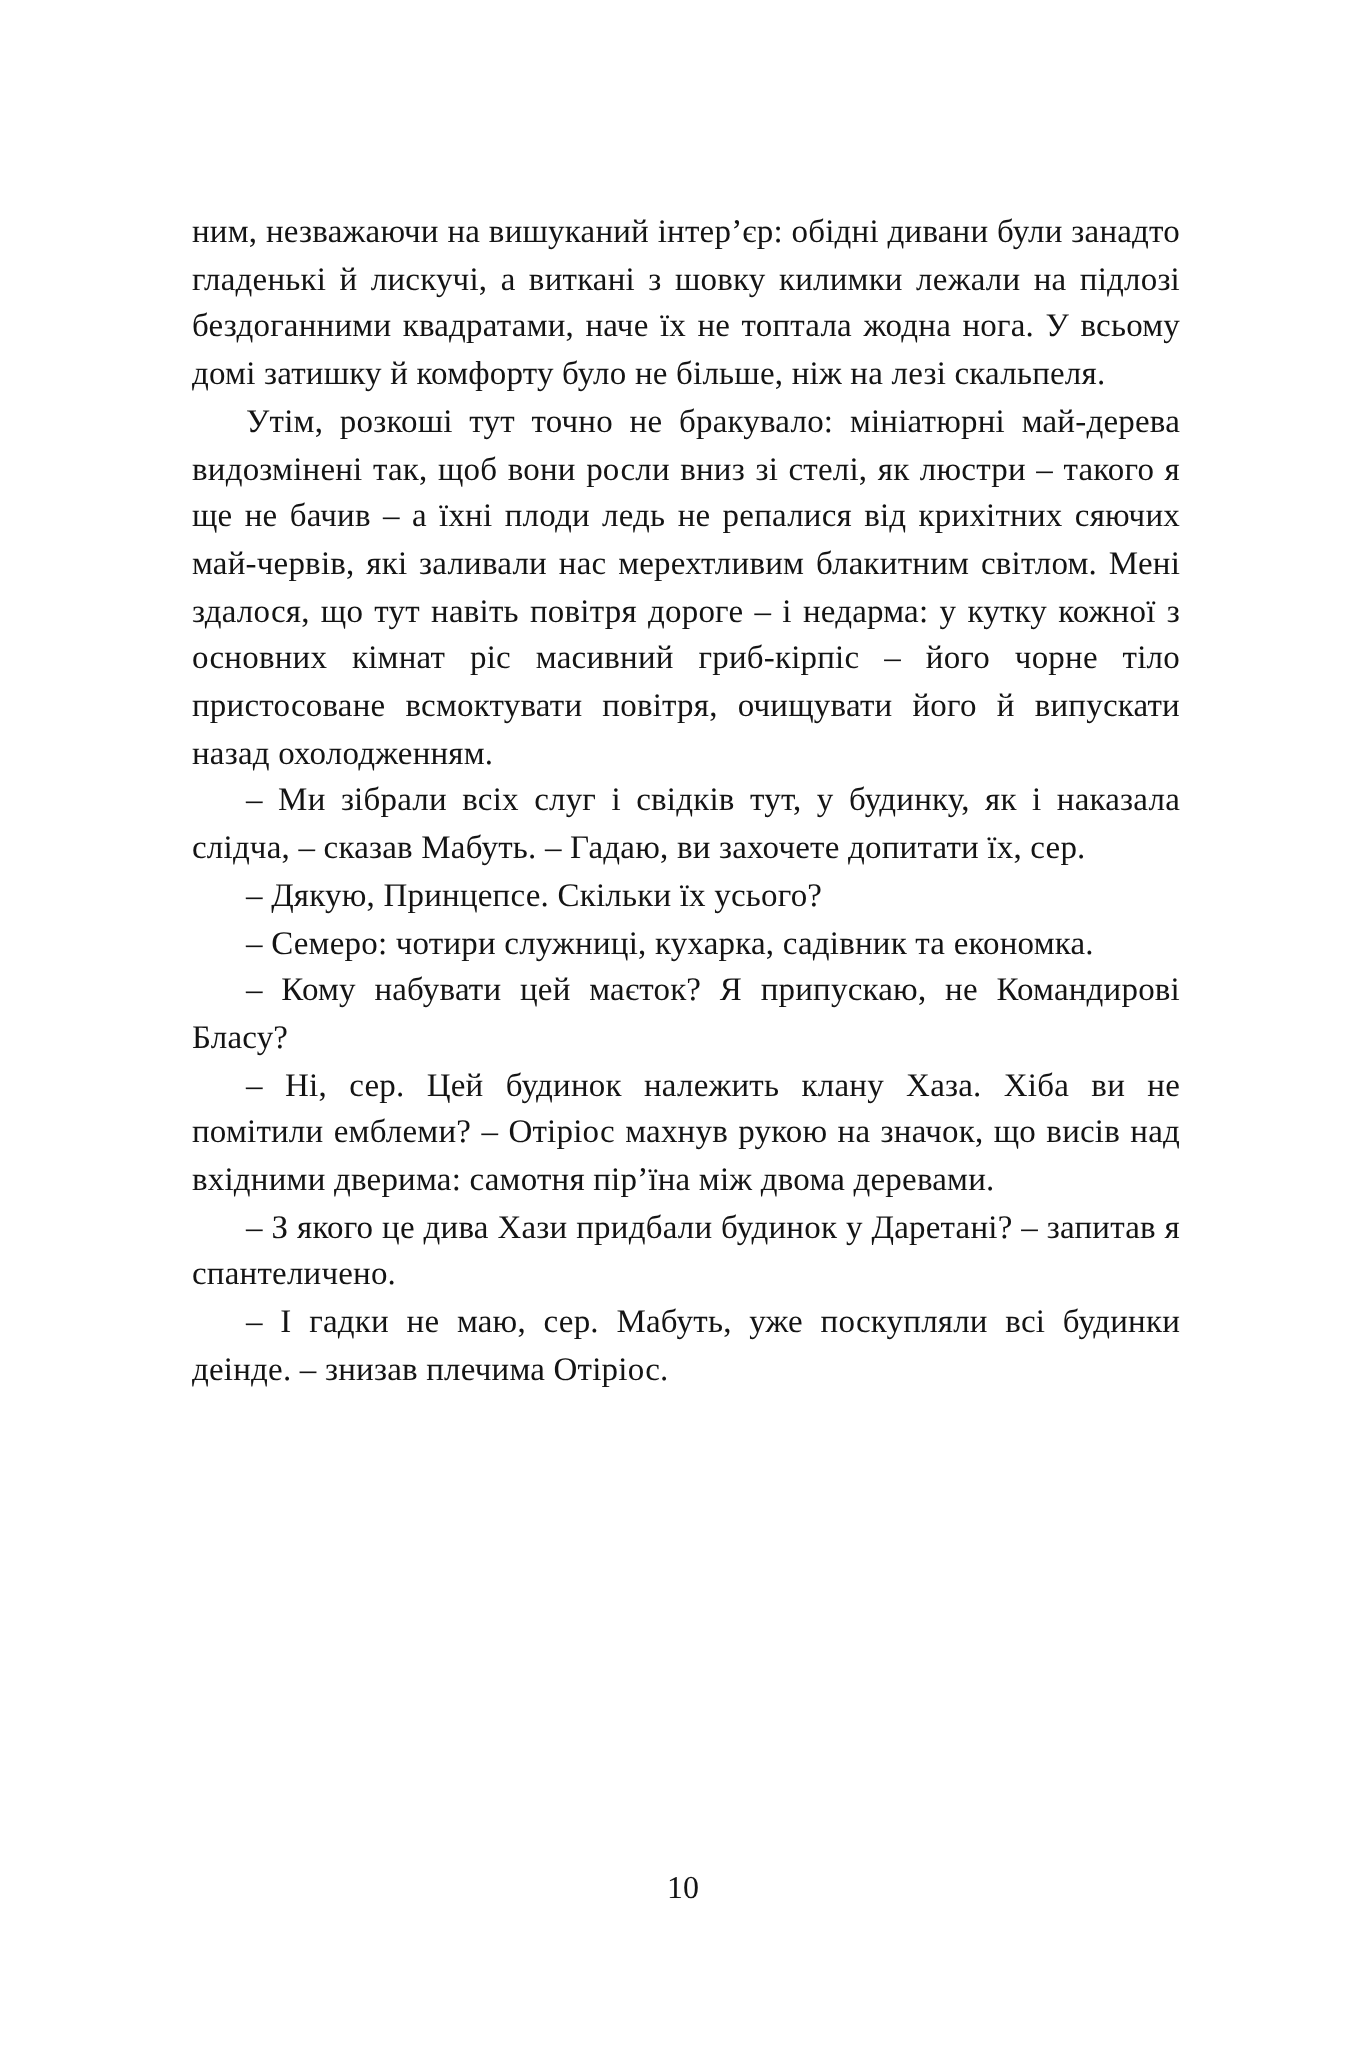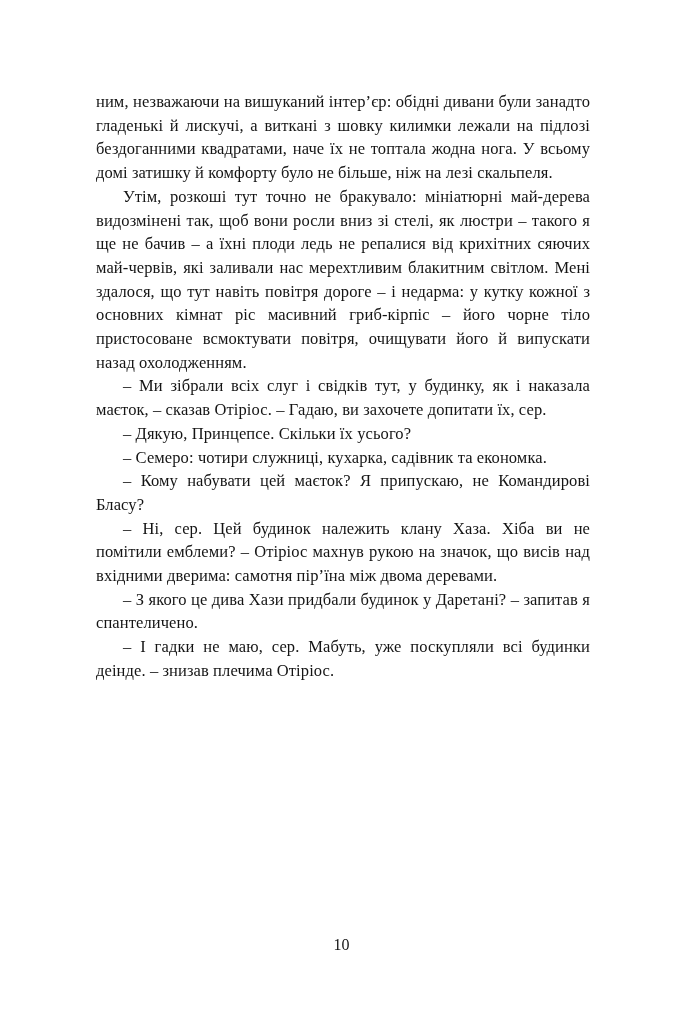--- a/index.html
+++ b/index.html
@@ -12,21 +12,21 @@
     width: 683px;
     height: 1024px;
     background: #ffffff;
     font-family: "Liberation Serif", "DejaVu Serif", serif;
     color: #141414;
     overflow: hidden;
   }
   .text-block {
     position: absolute;
     left: 96px;
-    top: 90px;
+    top: 104px;
     width: 494px;
     text-align: justify;
     font-size: 16.5px;
     line-height: 23.7px;
     letter-spacing: 0.1px;
   }
   .para {
     margin: 0;
     padding: 0;
     text-indent: 27px;
@@ -44,21 +44,21 @@
     color: #141414;
   }
 </style>
 </head>
 <body>
 
 <div class="page">
   <div class="text-block">
     <p class="para no-indent">ним, незважаючи на вишуканий інтер’єр: обідні дивани були занадто гладенькі й лискучі, а виткані з шовку килимки лежали на підлозі бездоганними квадратами, наче їх не топтала жодна нога. У всьому домі затишку й комфорту було не більше, ніж на лезі скальпеля.</p>
     <p class="para">Утім, розкоші тут точно не бракувало: мініатюрні май-дерева видозмінені так, щоб вони росли вниз зі стелі, як люстри – такого я ще не бачив – а їхні плоди ледь не репалися від крихітних сяючих май-червів, які заливали нас мерехтливим блакитним світлом. Мені здалося, що тут навіть повітря дороге – і недарма: у кутку кожної з основних кімнат ріс масивний гриб-кірпіс – його чорне тіло пристосоване всмоктувати повітря, очищувати його й випускати назад охолодженням.</p>
-    <p class="para">– Ми зібрали всіх слуг і свідків тут, у будинку, як і наказала маєток, – сказав Отіріос. – Гадаю, ви захочете допитати їх, сер.</p>
+    <p class="para">– Ми зібрали всіх слуг і свідків тут, у будинку, як і наказала слідча, – сказав Мабуть. – Гадаю, ви захочете допитати їх, сер.</p>
     <p class="para">– Дякую, Принцепсе. Скільки їх усього?</p>
     <p class="para">– Семеро: чотири служниці, кухарка, садівник та економка.</p>
     <p class="para">– Кому набувати цей маєток? Я припускаю, не Командирові Бласу?</p>
     <p class="para">– Ні, сер. Цей будинок належить клану Хаза. Хіба ви не помітили емблеми? – Отіріос махнув рукою на значок, що висів над вхідними дверима: самотня пір’їна між двома деревами.</p>
     <p class="para">– З якого це дива Хази придбали будинок у Даретані? – запитав я спантеличено.</p>
     <p class="para">– І гадки не маю, сер. Мабуть, уже поскупляли всі будинки деінде. – знизав плечима Отіріос.</p>
   </div>
   <div class="page-number">10</div>
 </div>
 

